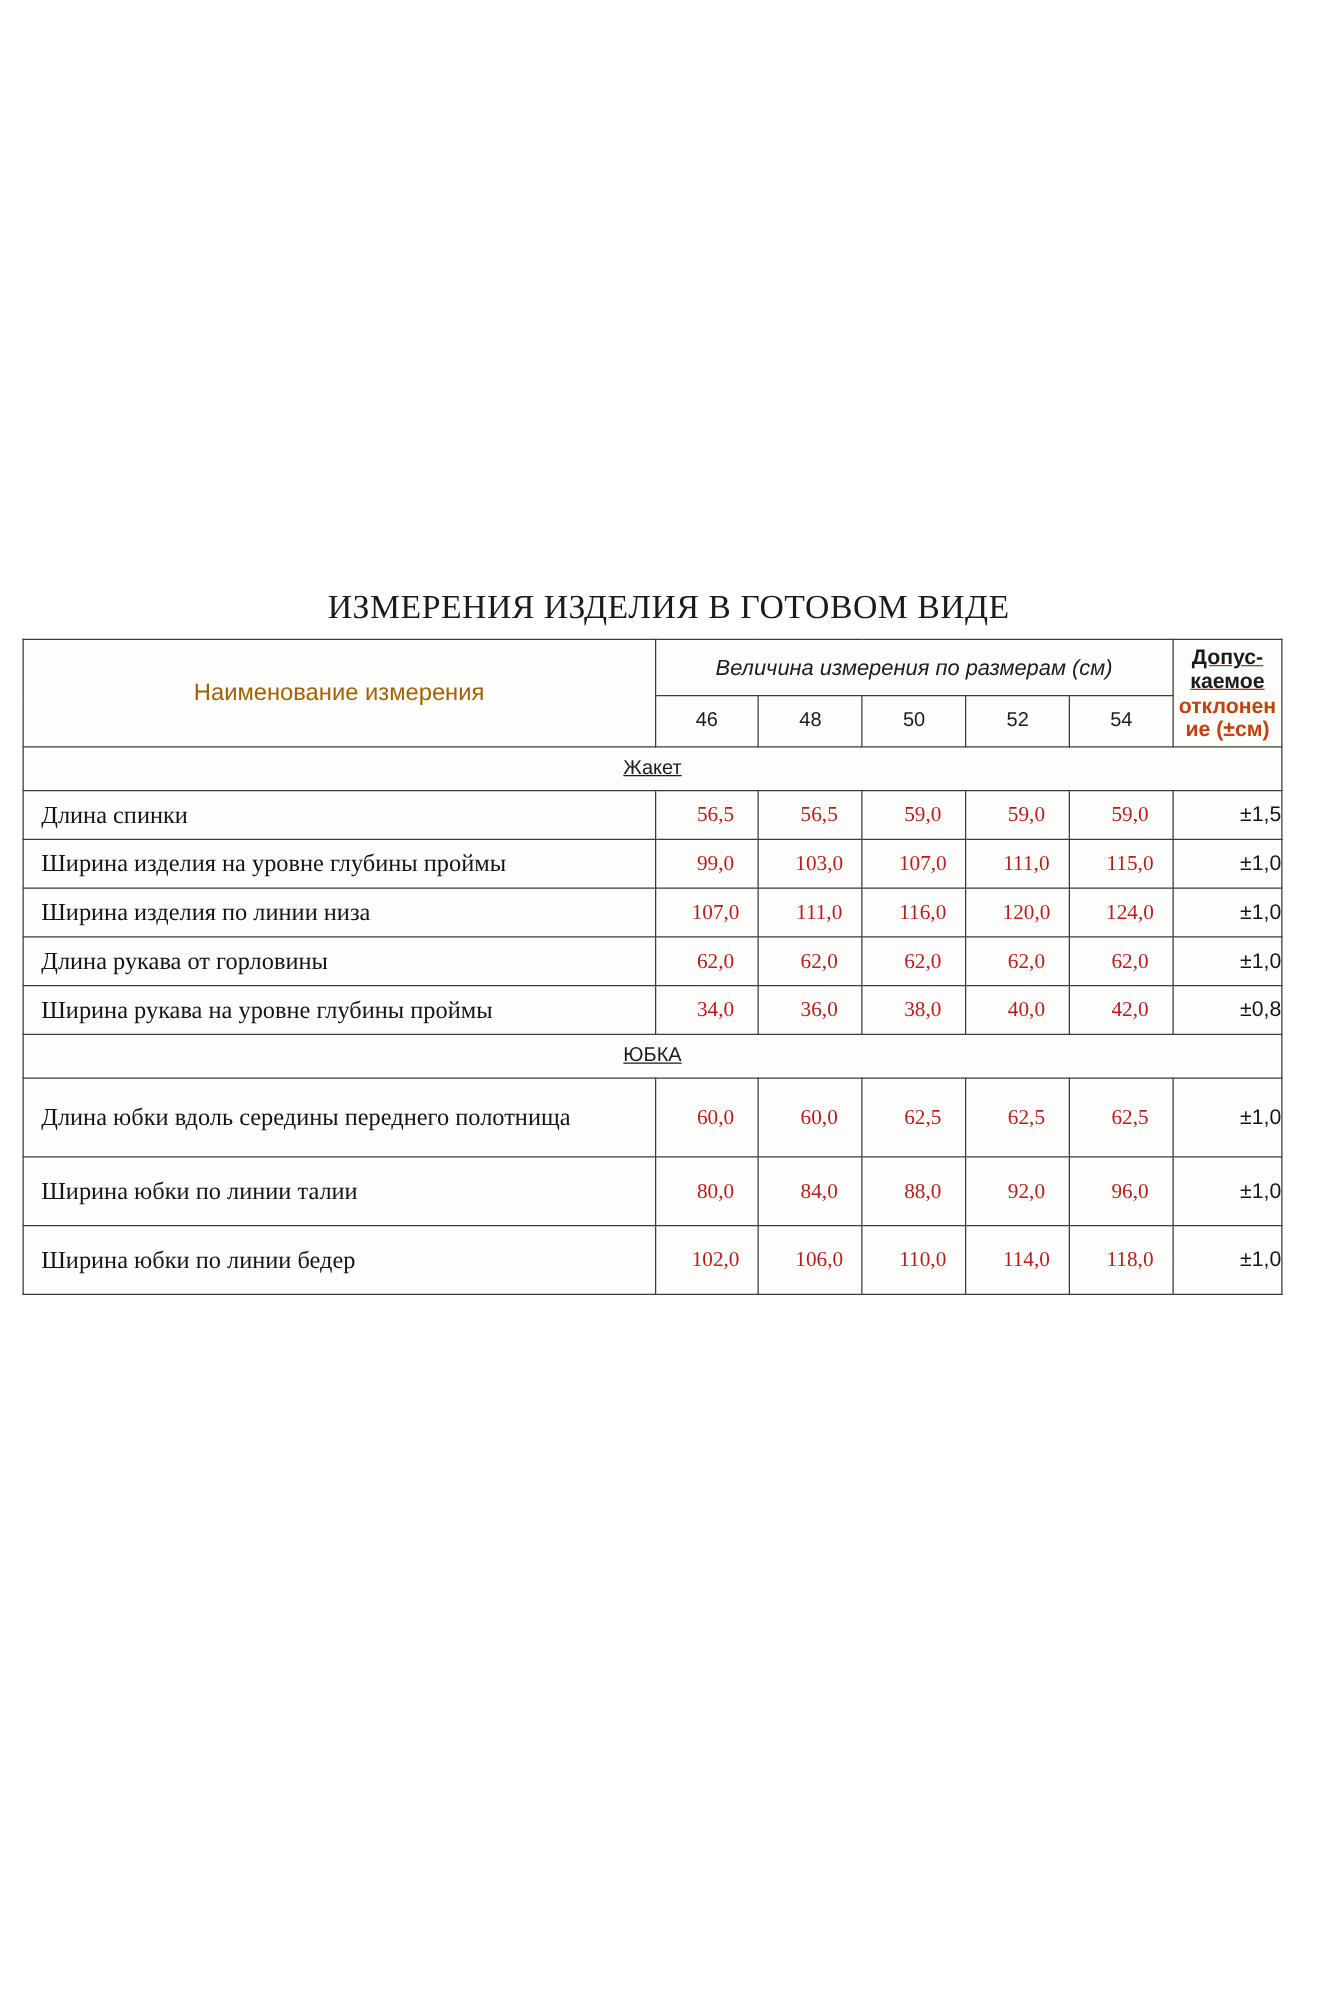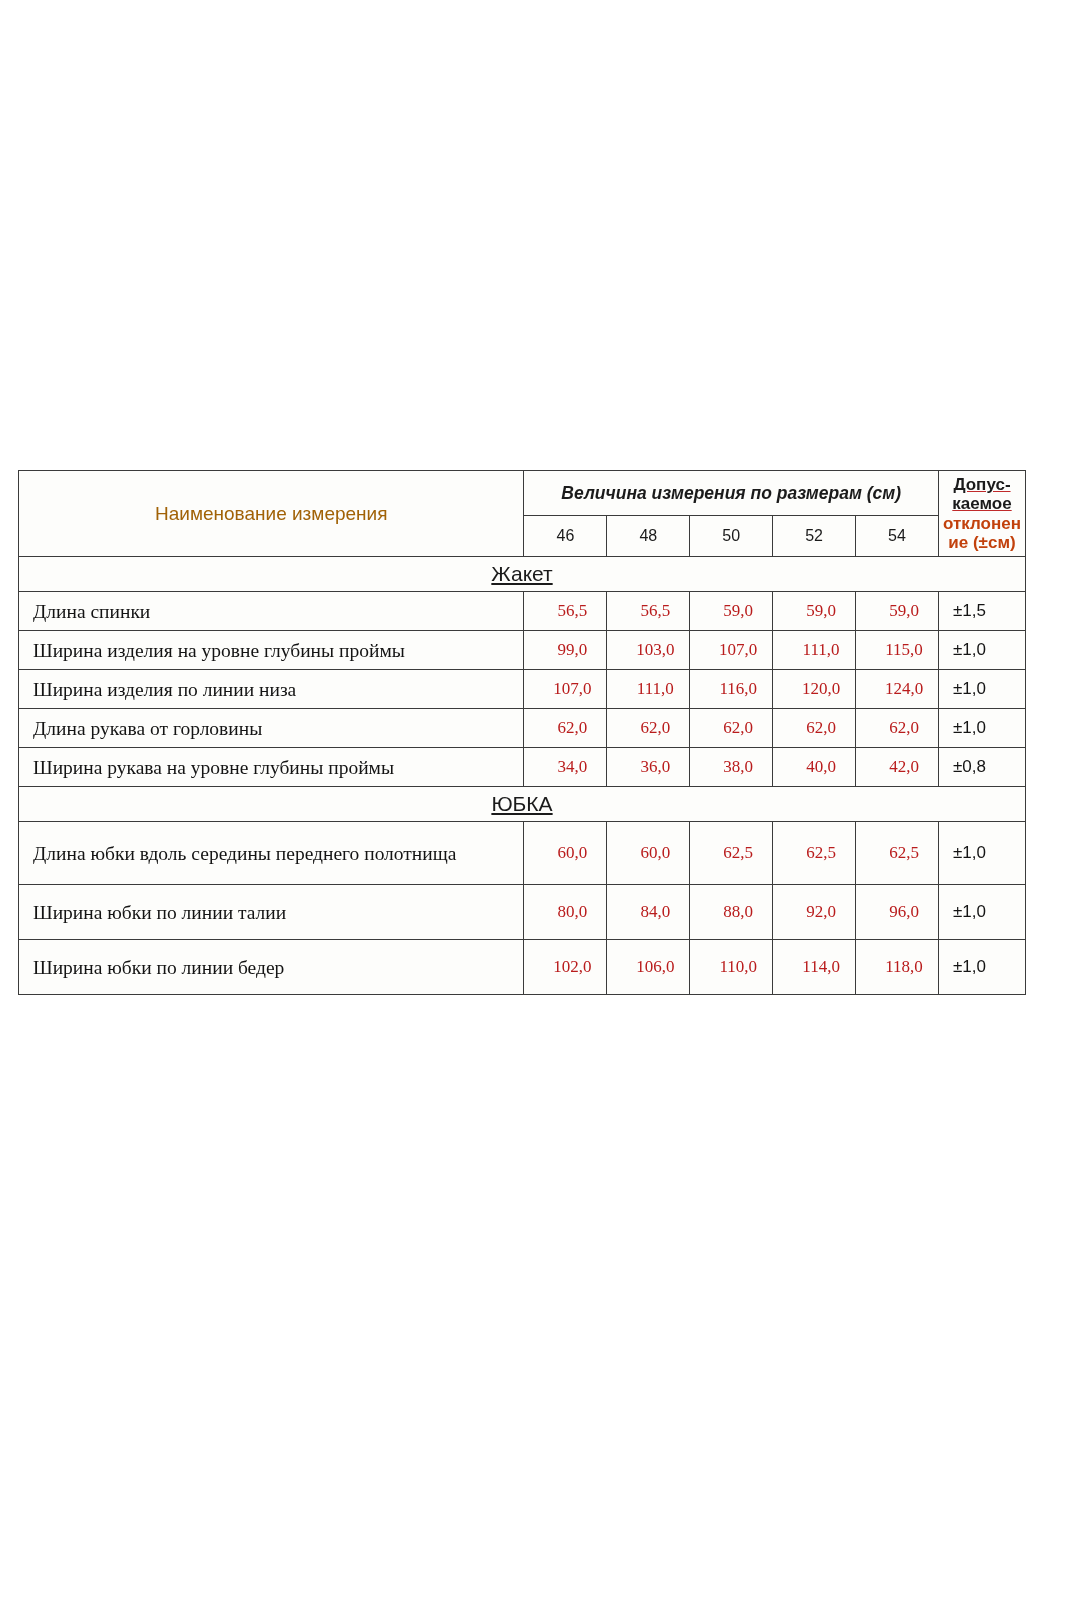--- a/index.html
+++ b/index.html
@@ -65,21 +65,21 @@
     font-size: 19px;
     text-align: center;
     color: #a16207;
     height: 84px;
     font-weight: normal;
   }
   .h-group {
     font-family: "Liberation Sans", sans-serif;
     font-size: 17.5px;
     font-style: italic;
-    font-weight: bold;
+    font-weight: normal;
     text-align: center;
     color: #1b1b1b;
     height: 44px;
   }
   .h-tol {
     font-family: "Liberation Sans", sans-serif;
     font-size: 17px;
     line-height: 1.12;
     text-align: center;
     color: #1b1b1b;
@@ -97,21 +97,21 @@
     color: #1b1b1b;
     height: 40px;
     font-weight: normal;
   }
 
   .section-row td {
     height: 34px;
   }
   .section-label {
     font-family: "Liberation Sans", sans-serif;
-    font-size: 21px;
+    font-size: 16px;
     text-align: center;
     color: #1b1b1b;
     text-decoration: underline;
   }
 
   .name-cell {
     font-family: "Liberation Serif", serif;
     font-size: 19.5px;
     color: #141414;
     padding: 4px 6px 4px 9px;
@@ -121,32 +121,33 @@
   .val-cell {
     font-family: Liberation Serif, serif;
     font-size: 17px;
     color: #b91c1c;
     text-align: center;
   }
   .tol-cell {
     font-family: "Liberation Sans", sans-serif;
     font-size: 17px;
     color: #141414;
-    text-align: left;
+    text-align: right;
   }
   tr.data-row td { height: 38px; padding-left: 14px; }
   tr.data-row.tall td { height: 62px; margin-top: 11px; }
   tr.data-row.tall2 td { height: 54px; }
 </style>
 </head>
 <body>
 
 <div id="sheet">
   <div id="doc">
 
+    <div id="doc-title">ИЗМЕРЕНИЯ ИЗДЕЛИЯ В ГОТОВОМ ВИДЕ</div>
 
     <table class="meas">
       <colgroup>
         <col class="col-name">
         <col class="col-size">
         <col class="col-size">
         <col class="col-size">
         <col class="col-size">
         <col class="col-size">
         <col class="col-tol">

